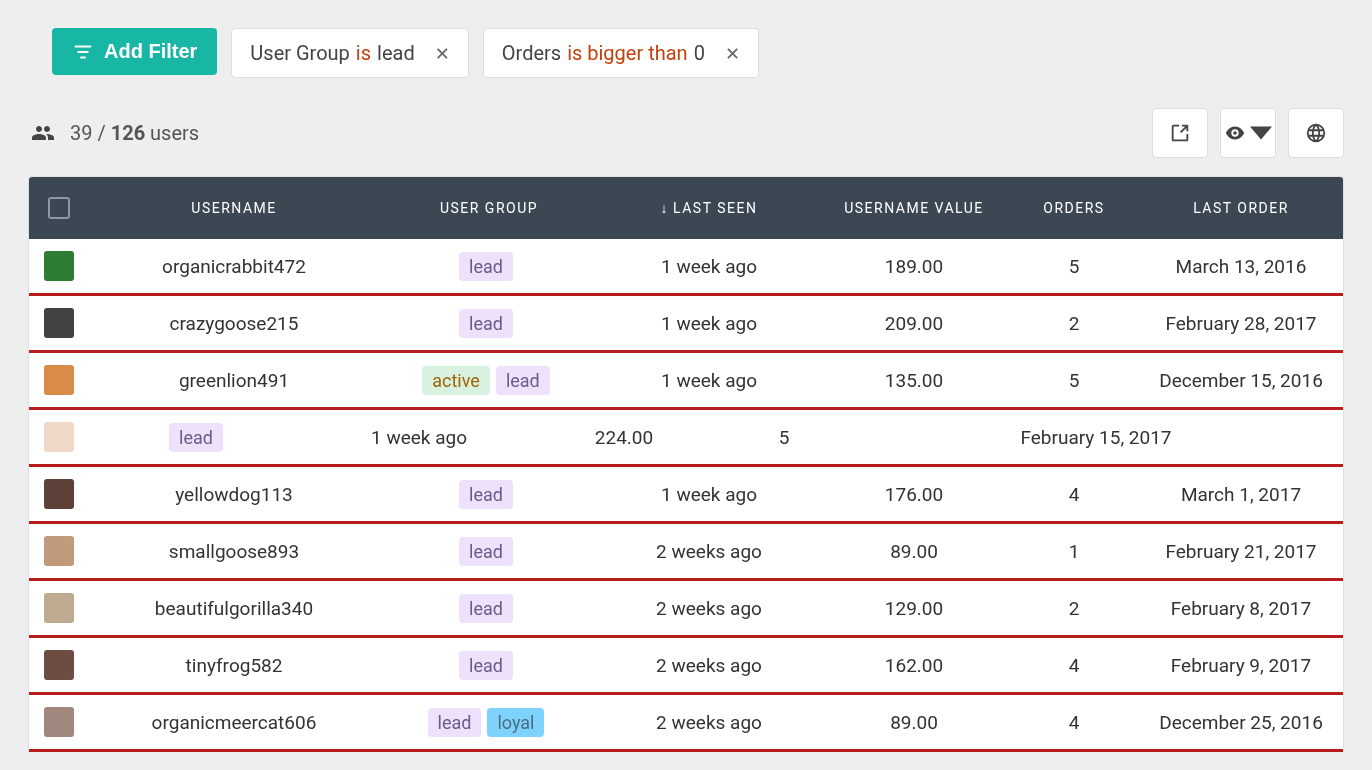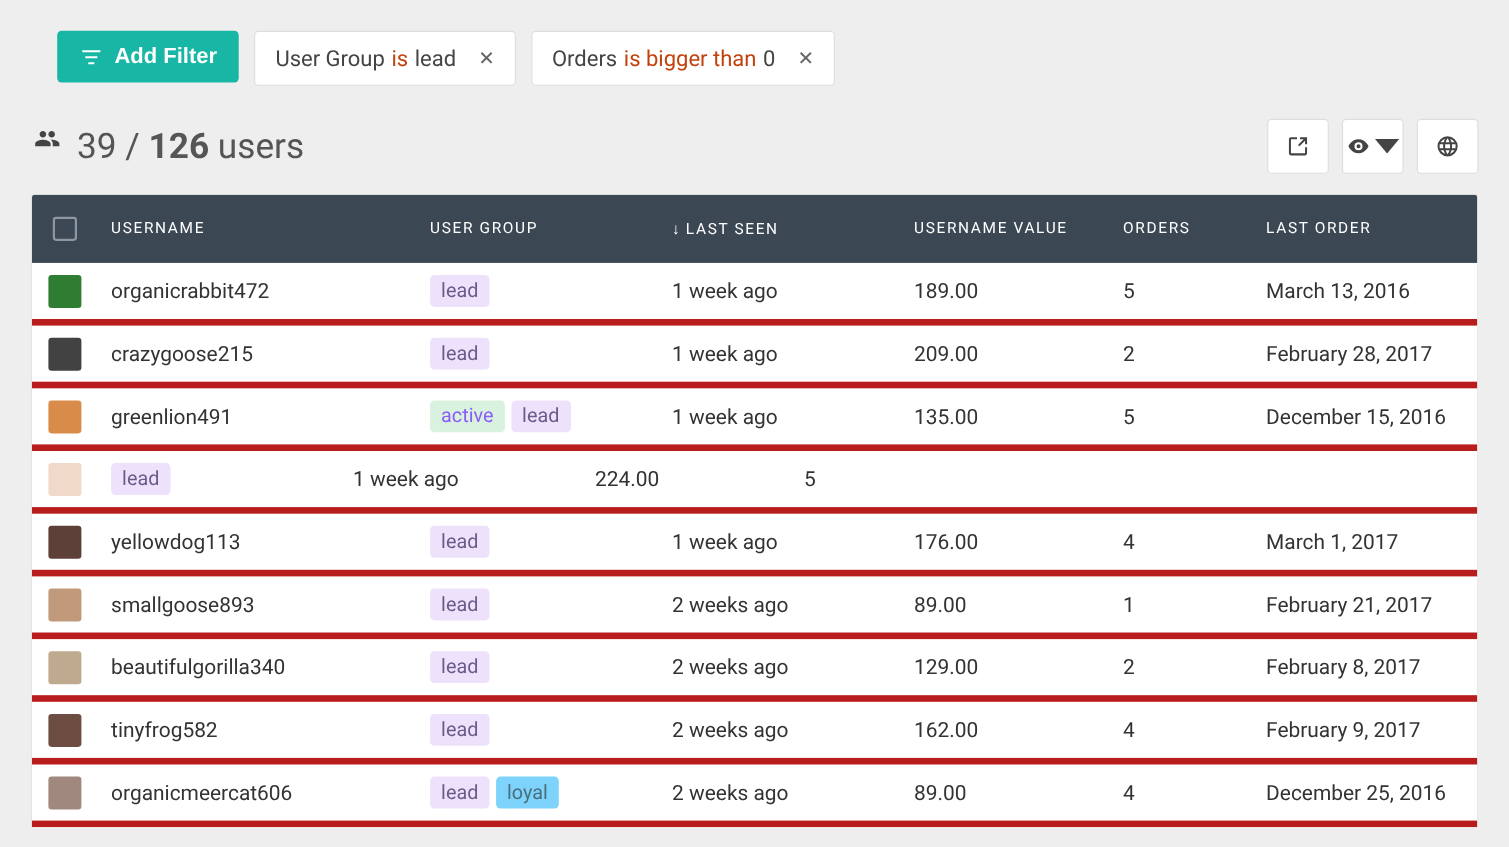--- a/index.html
+++ b/index.html
@@ -5,44 +5,44 @@
 * { box-sizing: border-box; margin: 0; padding: 0; }
 body { font-family: -apple-system, BlinkMacSystemFont, "Segoe UI", Roboto, Helvetica, Arial, sans-serif; background: #eeeeee; color: #333; width: 1372px; height: 770px; overflow: hidden; }
 .page { padding: 28px; }
 .filter-bar { display: flex; align-items: flex-start; gap: 14px; margin-bottom: 30px; padding-left: 24px; }
 .btn-add-filter { display: inline-flex; align-items: center; gap: 10px; background: #17b6a5; color: #fff; border: none; border-radius: 4px; padding: 12px 20px; font-size: 20px; font-weight: 600; cursor: pointer; }
 .btn-add-filter svg { width: 22px; height: 22px; }
 .chip { display: inline-flex; align-items: center; background: #fff; border: 1px solid #ddd; border-radius: 4px; padding: 12px 18px; font-size: 20px; color: #444; gap: 6px; }
 .chip .op { color: #c2410c; }
 .chip .close { margin-left: 14px; cursor: pointer; color: #666; font-size: 18px; }
 .summary-row { display: flex; align-items: center; justify-content: space-between; margin-bottom: 18px; }
-.summary-left { display: flex; align-items: flex-start; gap: 12px; font-size: 32px; color: #555; }
+.summary-left { display: flex; align-items: flex-end; gap: 12px; font-size: 20px; color: #555; }
 .summary-left svg { width: 30px; height: 24px; fill: #444; }
 .summary-left .count-filtered { font-weight: 400; }
 .summary-left .count-total { font-weight: 700; }
 .actions { display: flex; gap: 12px; }
 .icon-btn { width: 56px; height: 50px; background: #fff; border: 1px solid #ddd; border-radius: 4px; display: inline-flex; align-items: center; justify-content: center; cursor: pointer; color: #444; gap: 4px; }
 .icon-btn svg { width: 22px; height: 22px; }
-.table { width: 100%; background: #fff; border-radius: 4px 4px 0 0; overflow: hidden; border: 1px solid #e0e0e0; border-bottom: none; }
+.table { width: 100%; background: #fff; border-radius: 4px 4px 0 0; overflow: hidden; border: 1px solid #e0e0e0; border-bottom: none; text-align: center; }
 .thead { background: #3c4754; color: #fff; display: flex; align-items: center; height: 62px; font-size: 14px; letter-spacing: 1.5px; }
 .th, .td { padding: 0 12px; }
 .col-check { width: 60px; display: flex; align-items: center; justify-content: center; }
 .col-user { width: 290px; }
 .col-group { width: 220px; }
 .col-seen { width: 220px; }
 .col-ltv { width: 190px; }
 .col-orders { width: 130px; }
 .col-last { flex: 1; }
 .checkbox-sq { width: 22px; height: 22px; border: 2px solid #9aa0a6; border-radius: 3px; background: transparent; cursor: pointer; }
 .thead .checkbox-sq { border-color: #8c97a3; }
-.tbody .row { display: flex; align-items: center; height: 57px; border-bottom: 6px solid #b91c1c; font-size: 19px; color: #333; }
+.tbody .row { display: flex; align-items: center; height: 57px; border-bottom: 3px solid #b91c1c; font-size: 19px; color: #333; }
 .avatar { width: 30px; height: 30px; border-radius: 3px; display: inline-block; }
 .badge { display: inline-block; padding: 4px 10px; border-radius: 4px; font-size: 18px; margin-right: 6px; }
 .badge-lead { background: #ede1fb; color: #6b5b8a; }
-.badge-active { background: #d9f2df; color: #8b5cf6; }
+.badge-active { background: #d9f2df; color: #a16207; }
 .badge-loyal { background: #7dd3fc; color: #4a6e7e; }
 .sort-arrow { margin-right: 4px; }
 </style>
 </head>
 <body>
 
 <div class="page">
 
   <div class="filter-bar">
     <button class="btn-add-filter">
@@ -150,20 +150,21 @@
           <div class="td col-last">December 15, 2016</div>
         </div>
         <div class="row">
           <div class="td col-check">
             <span class="avatar" style="background: rgb(240, 217, 200);"></span>
           </div>
           <div class="td col-group"><span class="badge badge-lead">lead</span></div>
           <div class="td col-seen">1 week ago</div>
           <div class="td col-ltv">224.00</div>
           <div class="td col-orders">5</div>
+          <div class="td col-last">February 15, 2017</div>
         </div>
         <div class="row">
           <div class="td col-check">
             <span class="avatar" style="background: rgb(93, 64, 55);"></span>
           </div>
           <div class="td col-user"><span>yellowdog113</span></div>
           <div class="td col-group"><span class="badge badge-lead">lead</span></div>
           <div class="td col-seen">1 week ago</div>
           <div class="td col-ltv">176.00</div>
           <div class="td col-orders">4</div>

